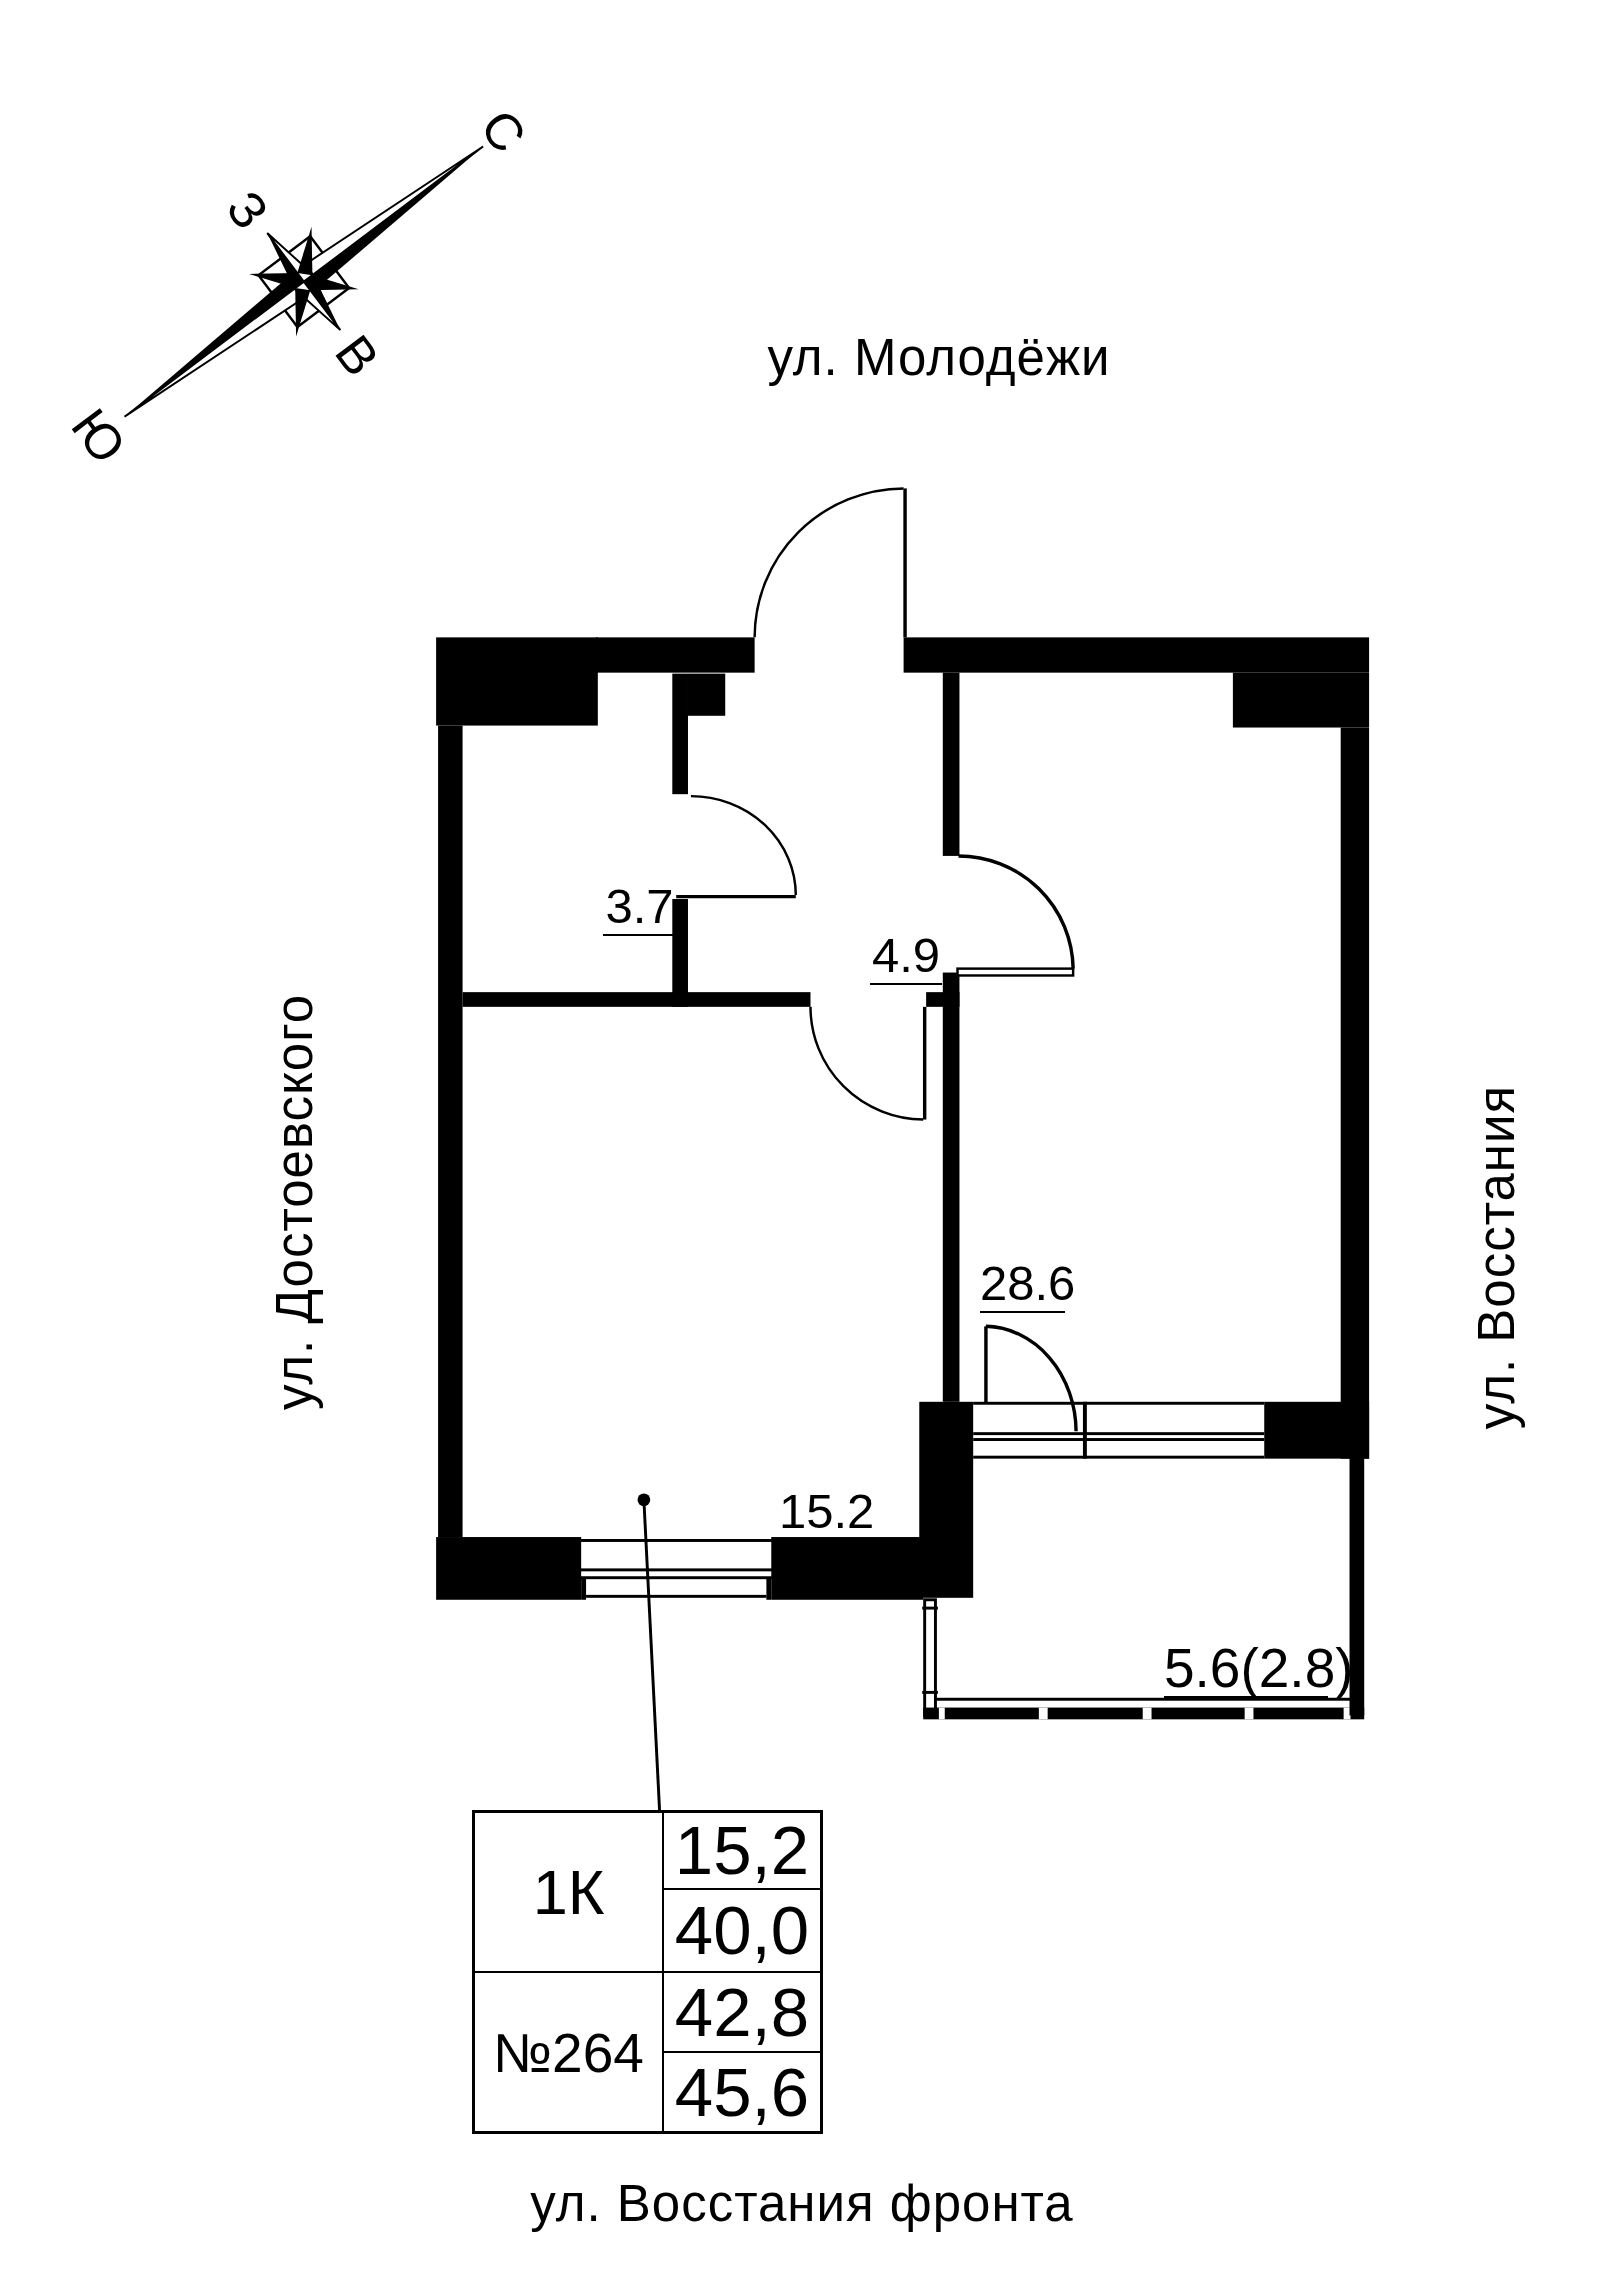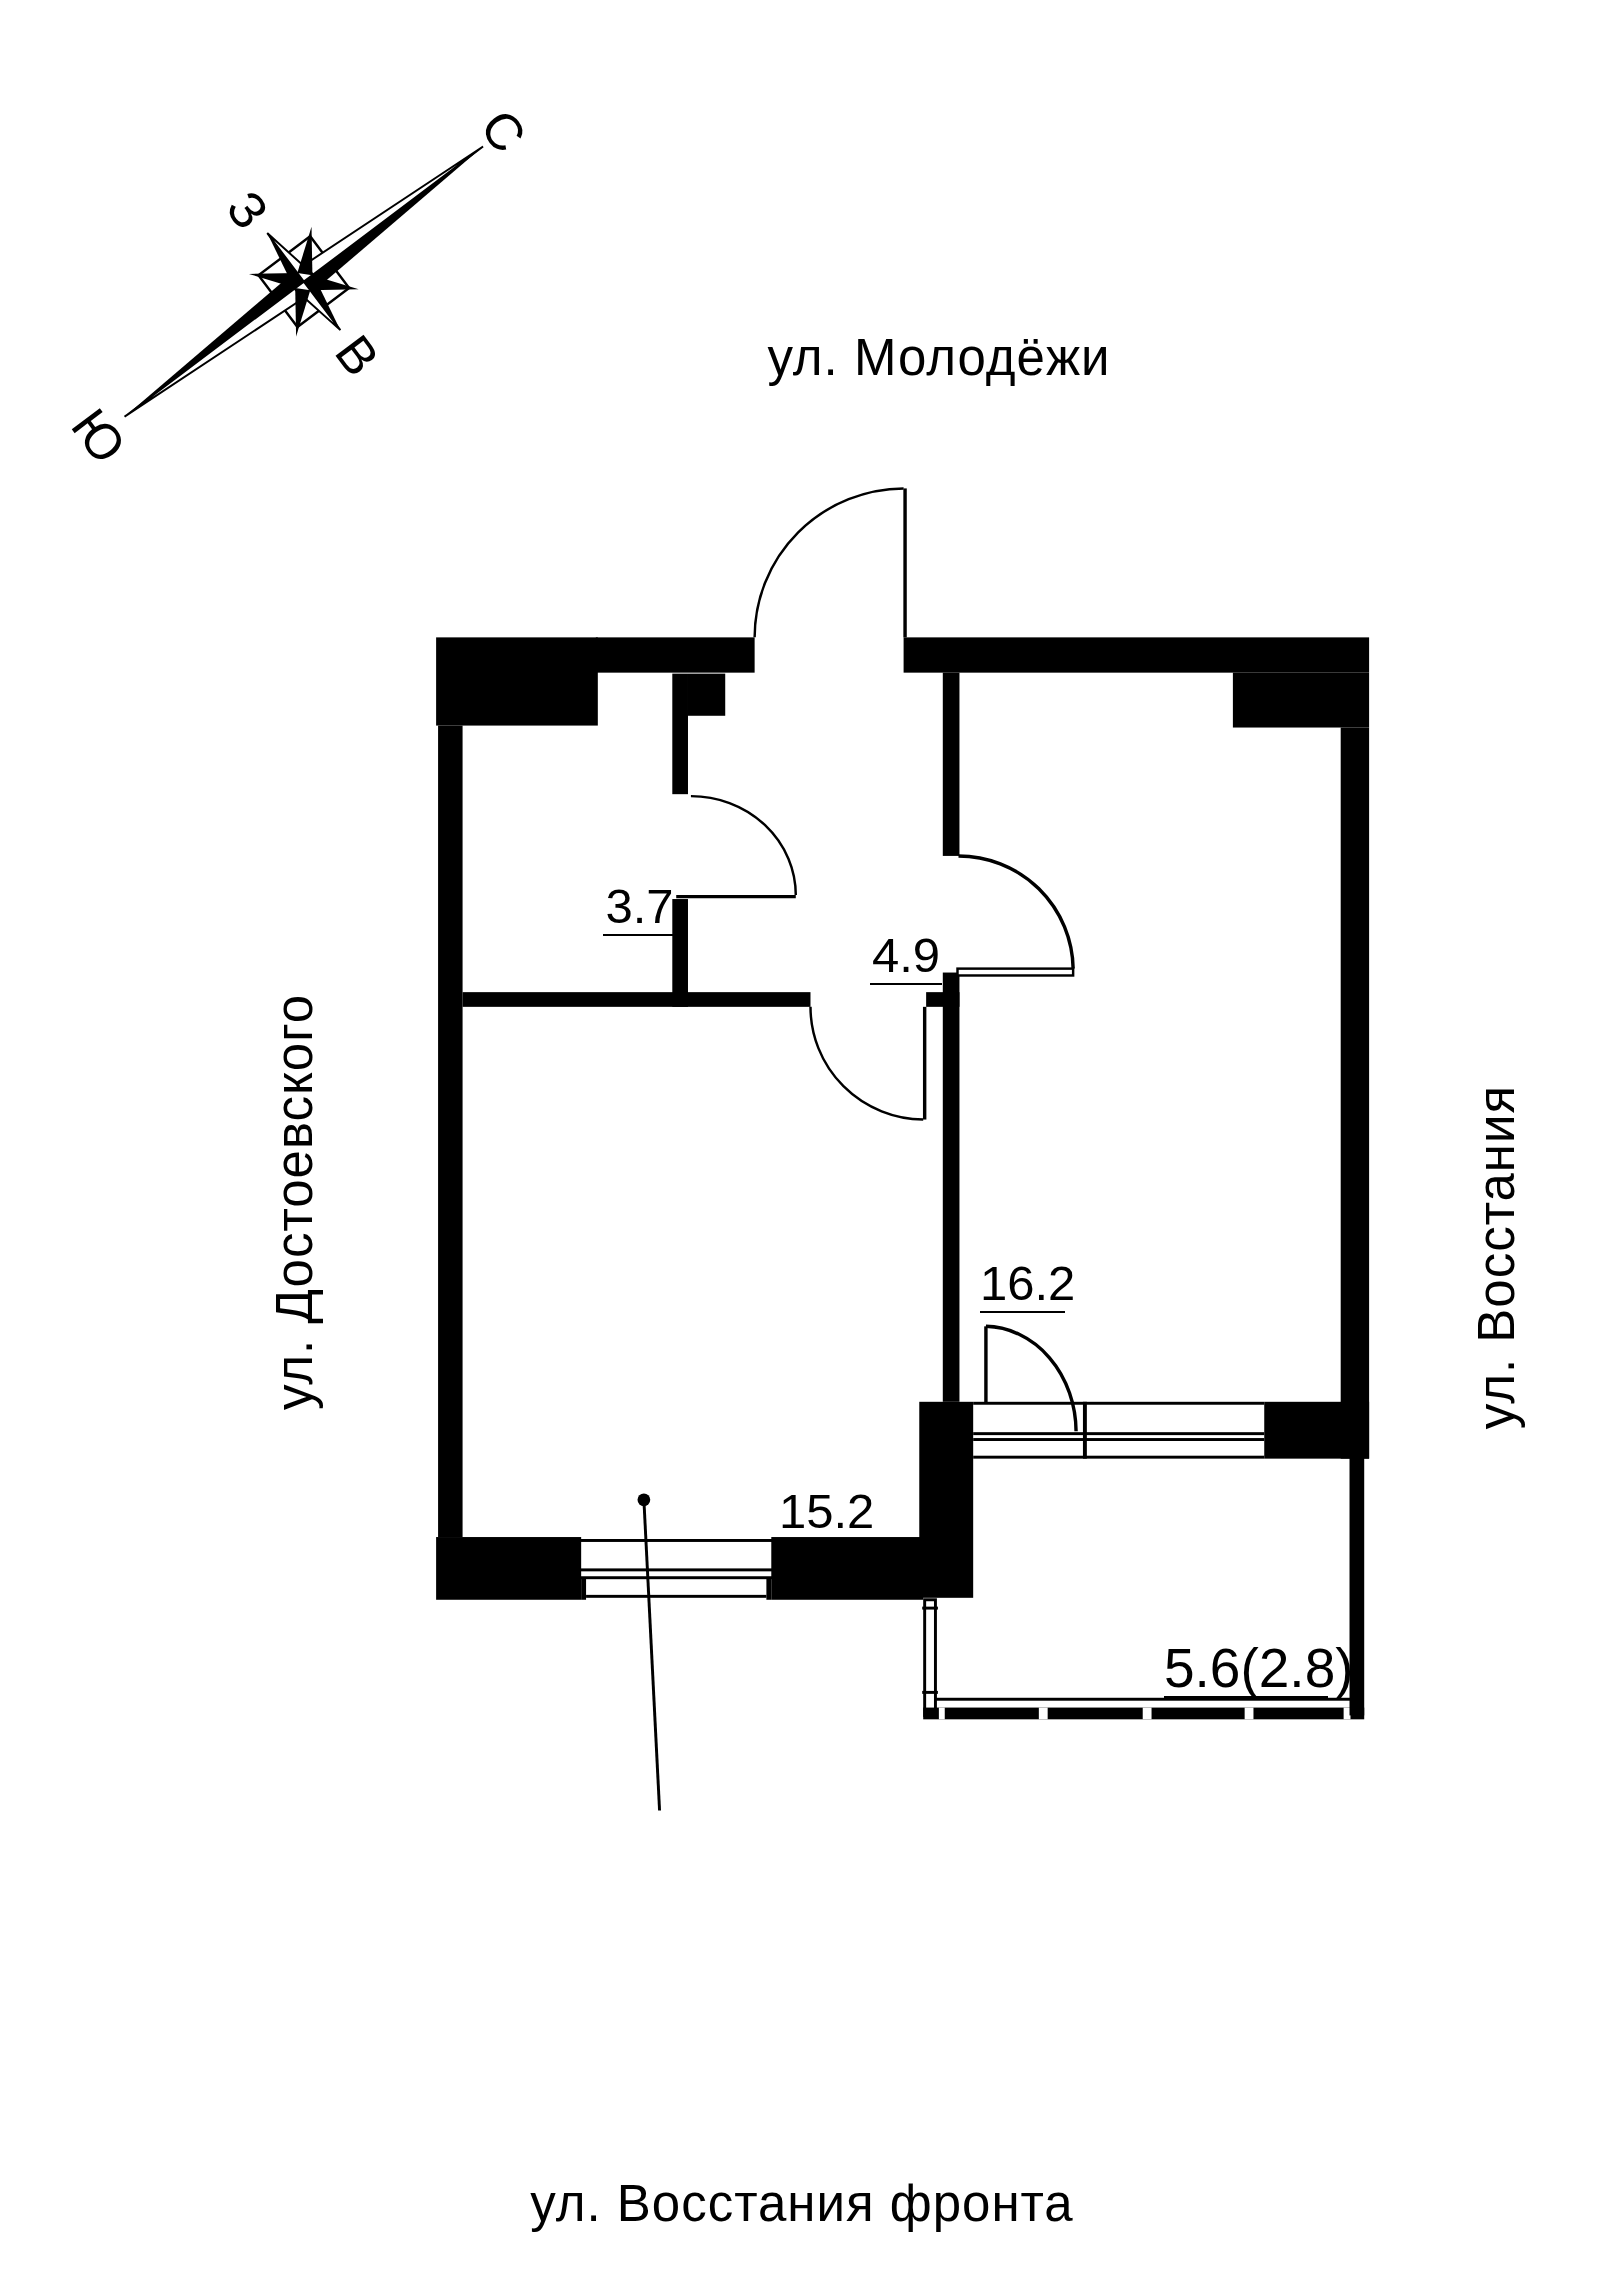--- a/index.html
+++ b/index.html
@@ -140,19 +140,27 @@
     </g>
   </svg>
 
   <div class="street h" style="left:939px;top:328px;">ул. Молодёжи</div>
   <div class="street v" style="left:294px;top:1202px;">ул. Достоевского</div>
   <div class="street v" style="left:1496px;top:1257px;">ул. Восстания</div>
   <div class="street h" style="left:802px;top:2174px;">ул. Восстания фронта</div>
 
   <div class="area" style="left:603px;top:842px;width:73px;margin-top:39px;">3.7</div>
   <div class="area" style="left:870px;top:930px;width:72px;">4.9</div>
-  <div class="area" style="left:980px;top:1258px;width:85px;">16.2</div>
+  <div class="area" style="left:980px;top:1258px;width:85px;">28.6</div>
   <div class="area" style="left:779px;top:1486px;width:88px;">15.2</div>
   <div class="area small" style="left:1164px;top:1643px;width:164px;">5.6(2.8)</div>
 
+  <div class="info-table">
+    <div class="cell type">1К</div>
+    <div class="cell val r1">15,2</div>
+    <div class="cell val r2">40,0</div>
+    <div class="cell number">№264</div>
+    <div class="cell val r3">42,8</div>
+    <div class="cell val r4">45,6</div>
+  </div>
 
 </div>
 
 
 </body></html>

